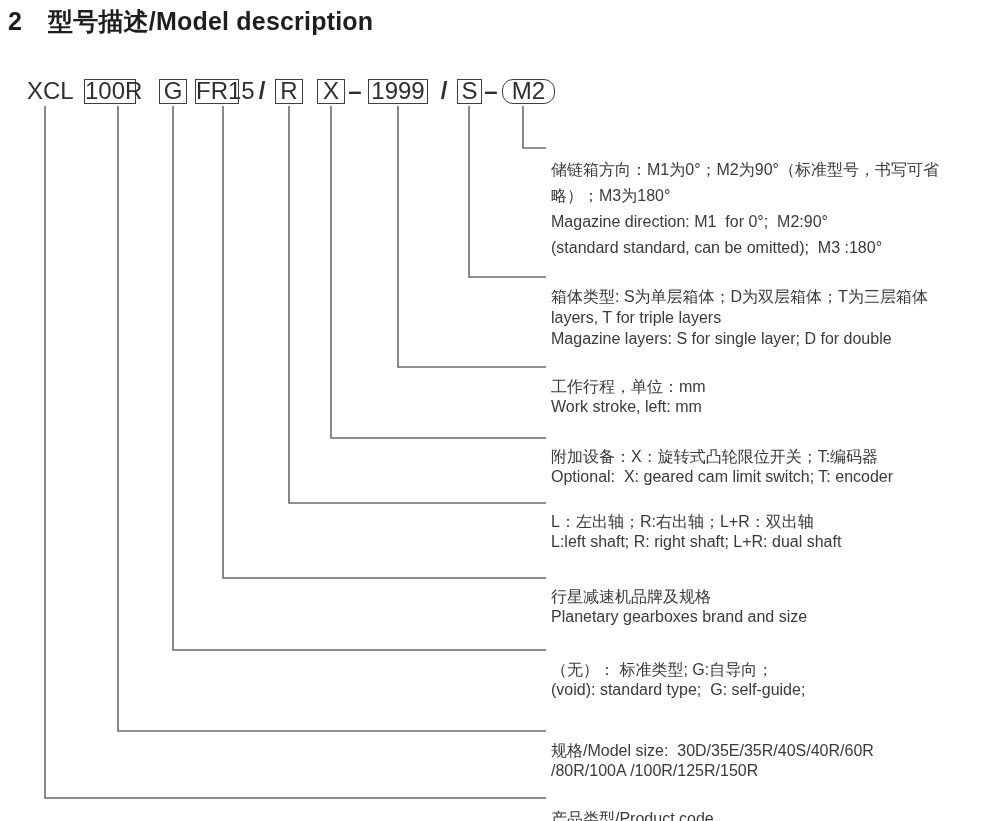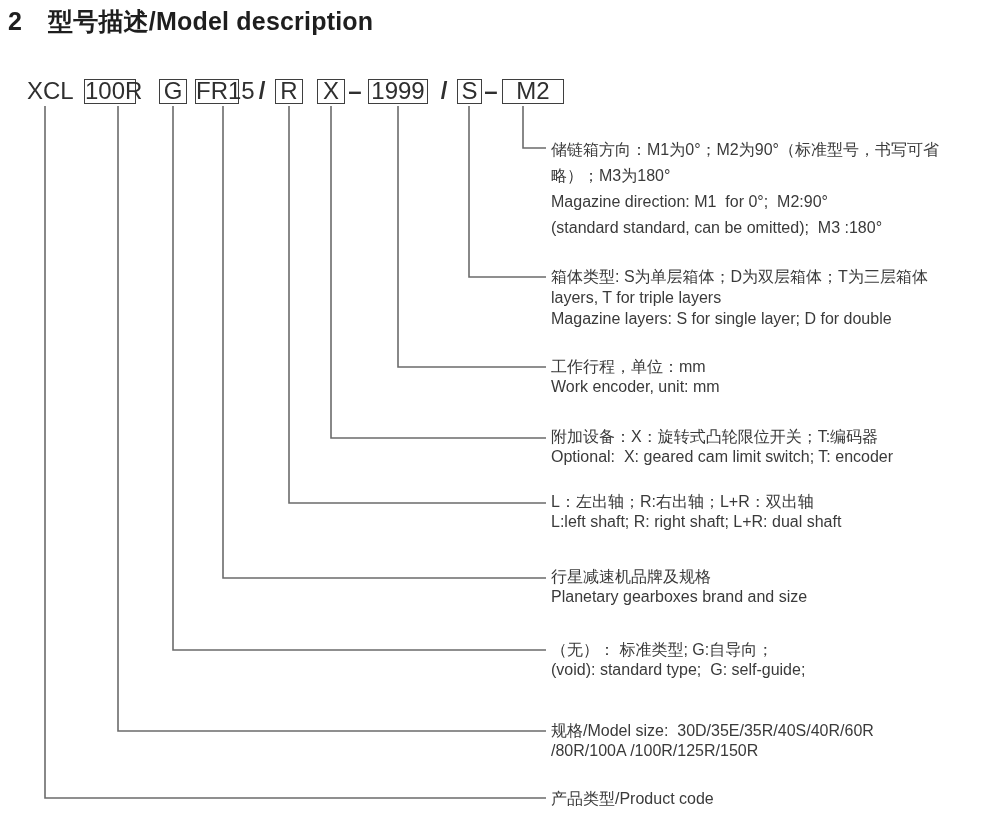--- a/index.html
+++ b/index.html
@@ -17,32 +17,32 @@
              font-size:24px;color:#2f2f2f;text-align:center;white-space:pre;}
   .code-prefix{left:27px;width:44px;text-align:left;}
   .code-box{box-sizing:border-box;border:1.5px solid #3f3f3f;height:25px;line-height:22px;}
   .b-size{left:84px;width:52px;}
   .b-guide{left:159px;width:28px;}
   .b-gearbox{left:195px;width:44px;}
   .b-shaft{left:275px;width:28px;}
   .b-optional{left:317px;width:28px;}
   .b-stroke{left:368px;width:60px;}
   .b-layers{left:457px;width:25px;}
-  .b-direction{left:502px;width:62px;}
+  .b-direction{left:502px;width:53px;border-radius:11px;}
   .sep{color:#2f2f2f;font-weight:600;}
   .s1{left:255px;width:14px;}
   .s2{left:347px;width:16px;}
   .s3{left:437px;width:14px;}
   .s4{left:483px;width:16px;}
 
   
   .connectors{position:absolute;left:0;top:0;width:989px;height:821px;}
 
   
-  .ann{position:absolute;left:551px;font-size:16px;color:#3a3a3a;}
+  .ann{position:absolute;left:551px;font-size:16px;color:#3a3a3a;margin-top:20px;}
   .ann div{white-space:pre;}
   .ann-1{top:137px;line-height:26px;}
   .ann-2{top:266px;line-height:21px;}
   .ann-3{top:357px;line-height:20px;}
   .ann-4{top:427px;line-height:20px;}
   .ann-5{top:492px;line-height:20px;}
   .ann-6{top:567px;line-height:20px;}
   .ann-7{top:640px;line-height:20px;}
   .ann-8{top:721px;line-height:20px;}
   .ann-9{top:789px;line-height:20px;}
@@ -93,21 +93,21 @@
   </div>
 
   <div class="ann ann-2">
     <div>箱体类型: S为单层箱体；D为双层箱体；T为三层箱体</div>
     <div>layers, T for triple layers</div>
     <div>Magazine layers: S for single layer; D for double</div>
   </div>
 
   <div class="ann ann-3">
     <div>工作行程，单位：mm</div>
-    <div>Work encoder, unit: mm</div>
+    <div>Work stroke, left: mm</div>
   </div>
 
   <div class="ann ann-4">
     <div>附加设备：X：旋转式凸轮限位开关；T:编码器</div>
     <div>Optional:  X: geared cam limit switch; T: encoder</div>
   </div>
 
   <div class="ann ann-5">
     <div>L：左出轴；R:右出轴；L+R：双出轴</div>
     <div>L:left shaft; R: right shaft; L+R: dual shaft</div>

